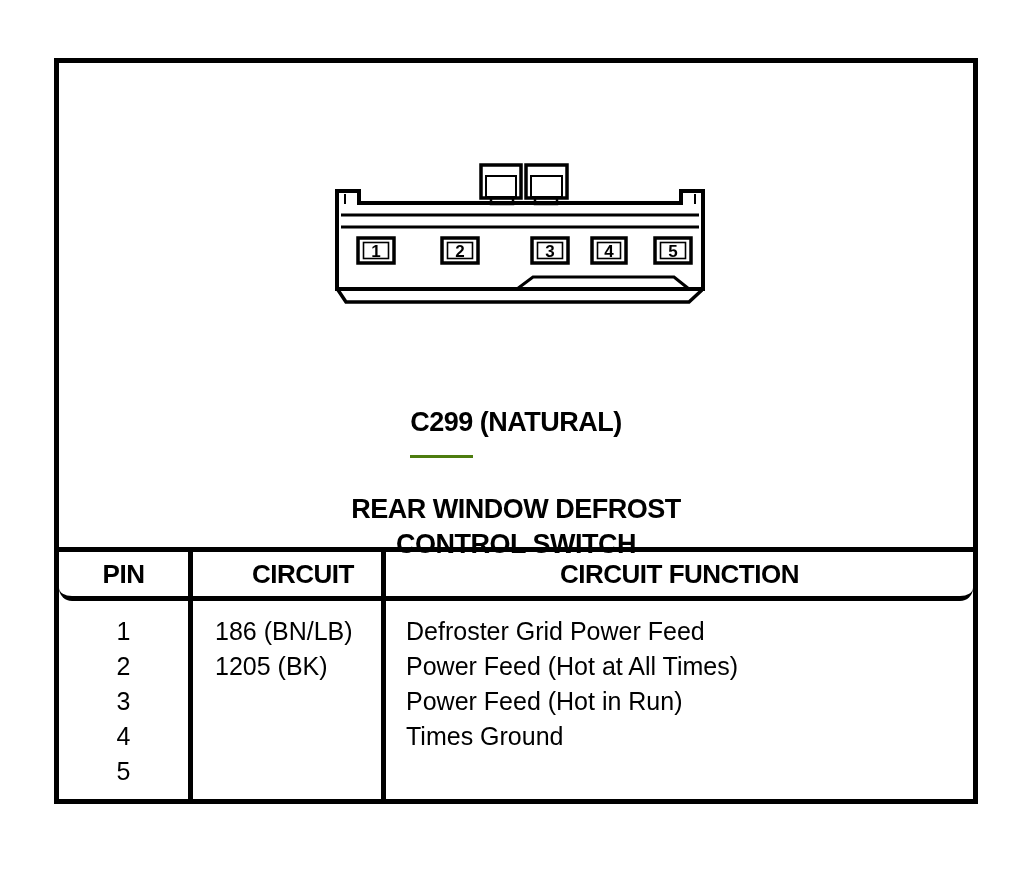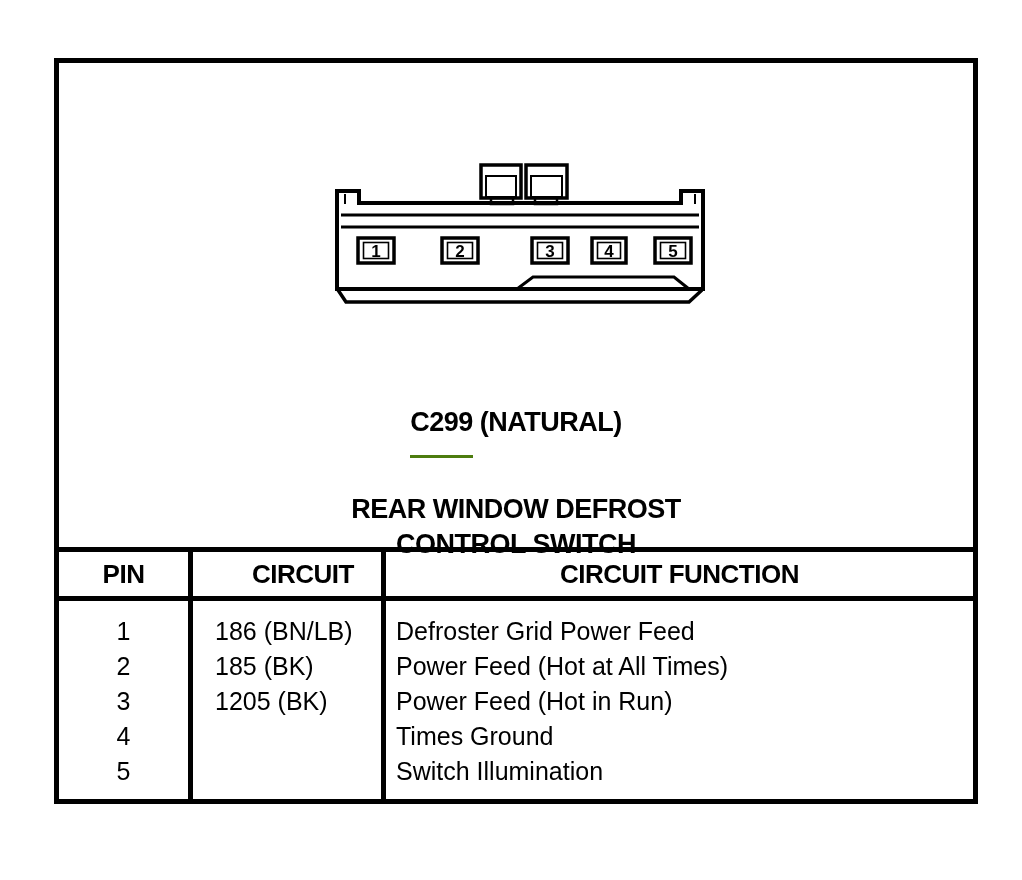--- a/index.html
+++ b/index.html
@@ -13,31 +13,31 @@
   .connector-svg { position:absolute; left:272px; top:92px; }
 
   .title-block { position:absolute; left:0; width:914px; text-align:center;
                  font-weight:bold; letter-spacing:-0.5px; }
   .title-c299 { top:344px; font-size:27px; }
   .c299-underline { border-bottom:3px solid #4d7c0f; padding-bottom:18px; }
   .title-name { top:389px; font-size:27px; line-height:35px;margin-top:40px; }
 
   .tbl { position:absolute; left:-5px; right:-5px; bottom:-5px; top:484px;
          border:5px solid #000; border-bottom:none; display:flex; flex-direction:column; }
-  .tbl-row-header { display:flex; height:49px; border-bottom:5px solid #000; flex:none; }
+  .tbl-row-header { display:flex; height:49px; border-bottom:5px solid #000; flex:none;border-radius:13px; }
   .tbl-row-body { display:flex; flex:1; }
   .col-pin  { width:134px; border-right:5px solid #000; flex:none; }
   .col-circ { width:193px; border-right:5px solid #000; flex:none;padding-left:32px; }
   .col-func { flex:1; }
   .hdr-cell { font-weight:bold; font-size:26px; letter-spacing:-0.5px;
               display:flex; align-items:center; justify-content:center; height:100%; }
   .body-col { padding-top:13px; font-size:25px; line-height:35px; }
   .body-col.center { text-align:center; }
   .body-col.pad-circ { padding-left:22px; }
-  .body-col.pad-func { padding-left:10px; }
+  .body-col.pad-func { padding-left:20px; }
 </style>
 </head>
 <body>
 
 <div class="page">
   <div class="frame">
 
     <svg class="connector-svg" width="380" height="156" viewBox="326 150 380 156">
 
       <path d="M332,186 L354,186 L354,198 L676,198 L676,186 L698,186 L698,284 L332,284 Z" fill="none" stroke="#000" stroke-width="4"></path>
@@ -104,27 +104,25 @@
       <div class="tbl-row-body">
         <div class="col-pin body-col center">
           <div>1</div>
           <div>2</div>
           <div>3</div>
           <div>4</div>
           <div>5</div>
         </div>
         <div class="col-circ body-col pad-circ">
           <div>186 (BN/LB)</div>
-          <div>185 (BK)</div>
           <div>1205 (BK)</div>
         </div>
         <div class="col-func body-col pad-func">
           <div>Defroster Grid Power Feed</div>
           <div>Power Feed (Hot at All Times)</div>
           <div>Power Feed (Hot in Run)</div>
           <div>Times Ground</div>
-          <div>Switch Illumination</div>
         </div>
       </div>
     </div>
 
   </div>
 </div>
 
 </body></html>

